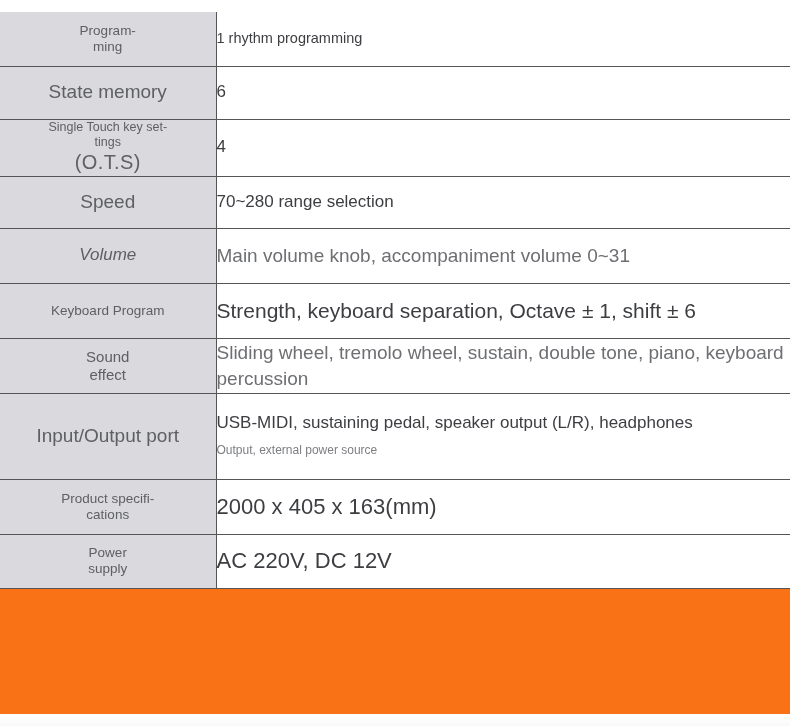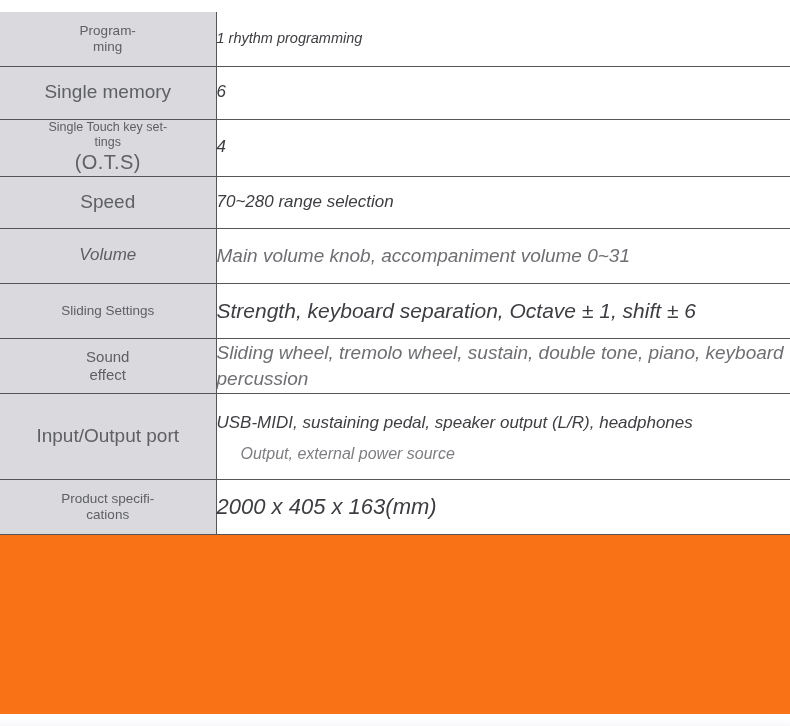--- a/index.html
+++ b/index.html
@@ -71,43 +71,41 @@
   }
 
   
   .value-cell {
     background: #ffffff;
     color: #3d3e42;
     padding: 6px 14px;
     box-sizing: border-box;
     text-align: left;
     line-height: 1.32;
-    font-style: italic;
   }
   .val { display: block; }
   .val-sm   { font-size: 19px; color: #6e6f73; }
   .val-base { font-size: 14.5px; color: #3d3e42; }
   .val-md   { font-size: 21px; color: #3d3e42; }
   .val-lg   { font-size: 17px;   color: #3d3e42; }
   .val-xl   { font-size: 22px;   color: #3d3e42; }
 
   .val-condensed {
     font-size: 14.2px;
     color: #4a4b4f;
     transform: scaleX(0.975);
     transform-origin: left center;
     white-space: nowrap;
   }
 
   .val-sub {
     display: block;
-    font-size: 16px;
+    font-size: 12px;
     color: #7d7e82;
     margin-top: 9px;
-    padding-left: 24px;
   }
 
   
   .r-prog   td { height: 54px; }
   .r-state  td { height: 53px; }
   .r-ots    td { height: 57px; }
   .r-speed  td { height: 52px; }
   .r-vol    td { height: 55px; }
   .r-kbd    td { height: 55px; }
   .r-rhy    td { height: 55px; }
@@ -143,21 +141,21 @@
           <span class="lab lab-sm">Program-</span>
           <span class="lab lab-sm">ming</span>
         </td>
         <td class="value-cell">
           <span class="val val-base">1 rhythm programming</span>
         </td>
       </tr>
 
       <tr class="r-state">
         <td class="label-cell">
-          <span class="lab lab-xl">Single memory</span>
+          <span class="lab lab-xl">State memory</span>
         </td>
         <td class="value-cell">
           <span class="val val-lg">6</span>
         </td>
       </tr>
 
       <tr class="r-ots">
         <td class="label-cell">
           <span class="lab lab-xs">Single Touch key set-</span>
           <span class="lab lab-xs">tings</span>
@@ -181,21 +179,21 @@
         <td class="label-cell">
           <span class="lab lab-lg">Volume</span>
         </td>
         <td class="value-cell">
           <span class="val val-sm">Main volume knob, accompaniment volume 0~31</span>
         </td>
       </tr>
 
       <tr class="r-kbd">
         <td class="label-cell">
-          <span class="lab lab-sm">Sliding Settings</span>
+          <span class="lab lab-sm">Keyboard Program</span>
         </td>
         <td class="value-cell">
           <span class="val val-md">Strength, keyboard separation, Octave ± 1, shift ± 6</span>
         </td>
       </tr>
 
 
       <tr class="r-snd">
         <td class="label-cell">
           <span class="lab lab-md">Sound</span>
@@ -220,19 +218,28 @@
       <tr class="r-dim">
         <td class="label-cell">
           <span class="lab lab-sm">Product specifi-</span>
           <span class="lab lab-sm">cations</span>
         </td>
         <td class="value-cell">
           <span class="val val-xl">2000 x 405 x 163(mm)</span>
         </td>
       </tr>
 
+      <tr class="r-pow">
+        <td class="label-cell">
+          <span class="lab lab-sm">Power</span>
+          <span class="lab lab-sm">supply</span>
+        </td>
+        <td class="value-cell">
+          <span class="val val-xl">AC 220V, DC 12V</span>
+        </td>
+      </tr>
 
     </tbody>
   </table>
 
   <div class="bottom-fade"></div>
 
 </div>
 
 </body></html>

